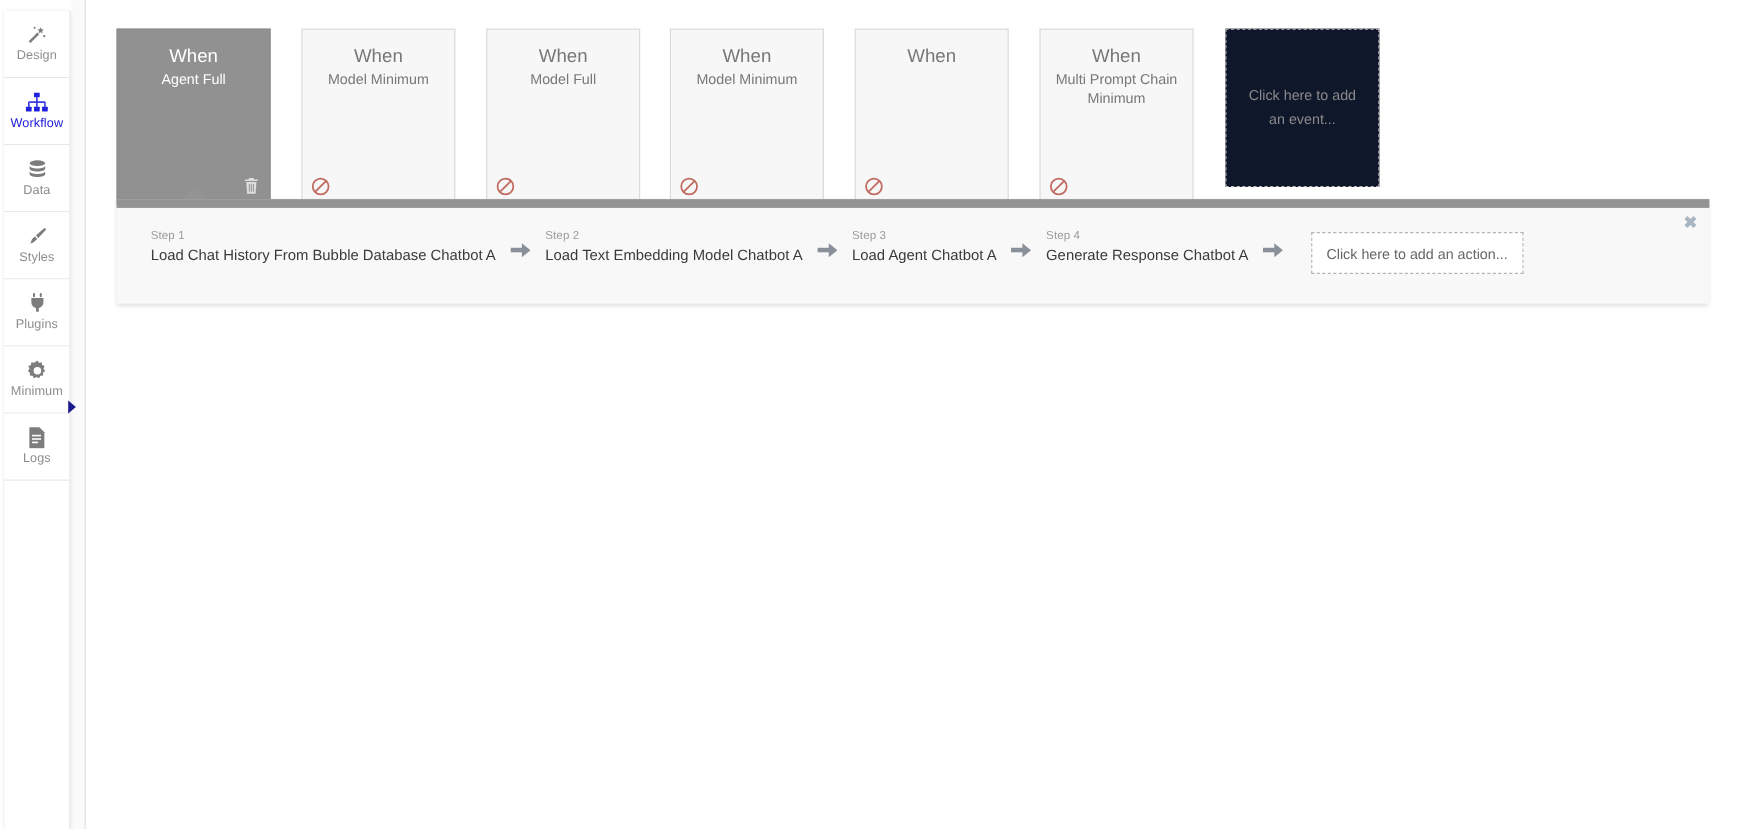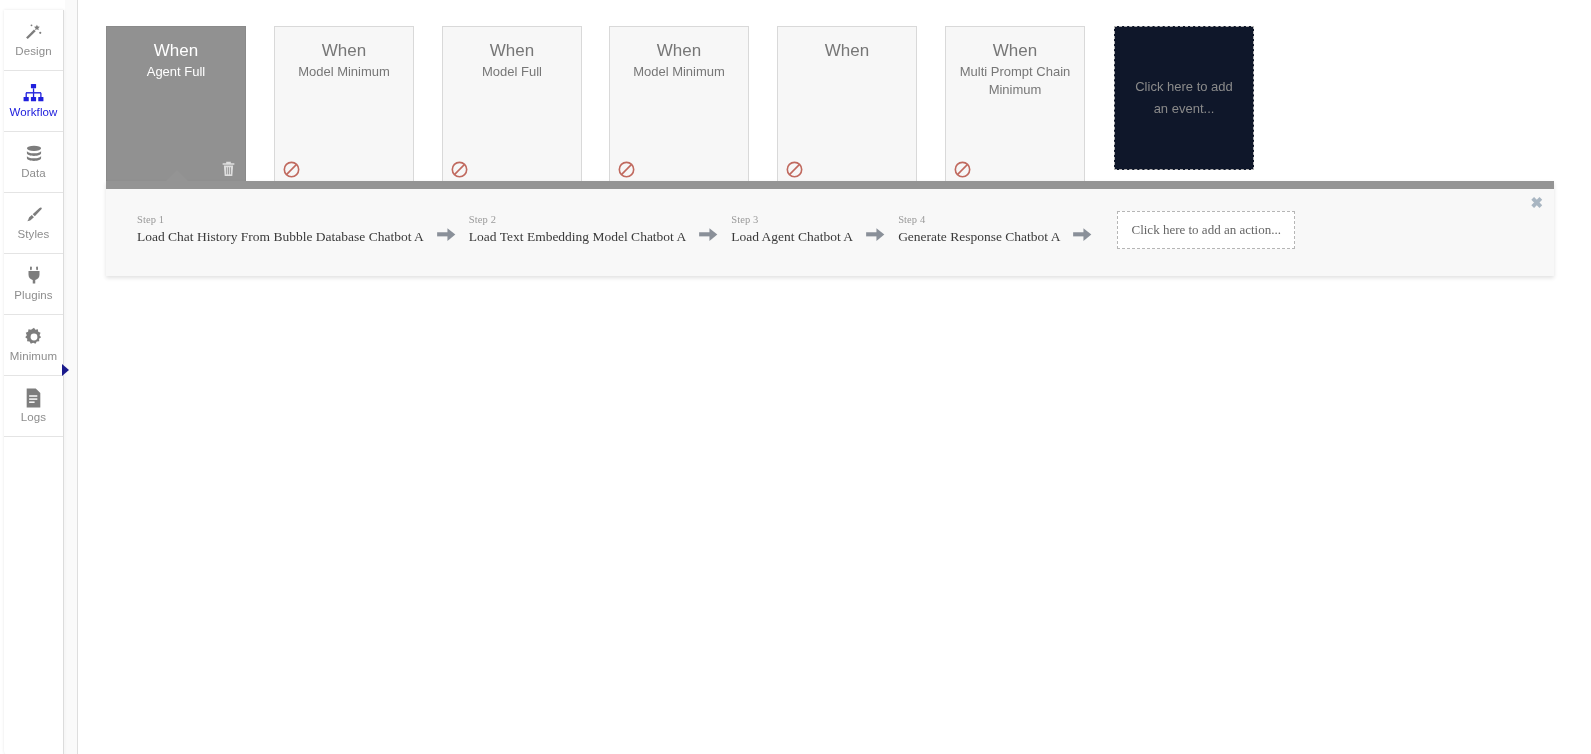--- a/index.html
+++ b/index.html
@@ -197,22 +197,21 @@
     cursor: pointer;
     line-height: 1;
     font-weight: bold;
   }
 
   .steps-flow {
     position: absolute;
     left: 31px;
     top: 23px;
     display: flex;
-    align-items: center;
-    font-family: Liberation Serif, serif;
+    align-items: flex-start;
   }
   .step {
     display: flex;
     flex-direction: column;
     justify-content: center;
     cursor: pointer;
     padding-top: 4px;
   }
   .step .step-num {
     font-size: 10.5px;

